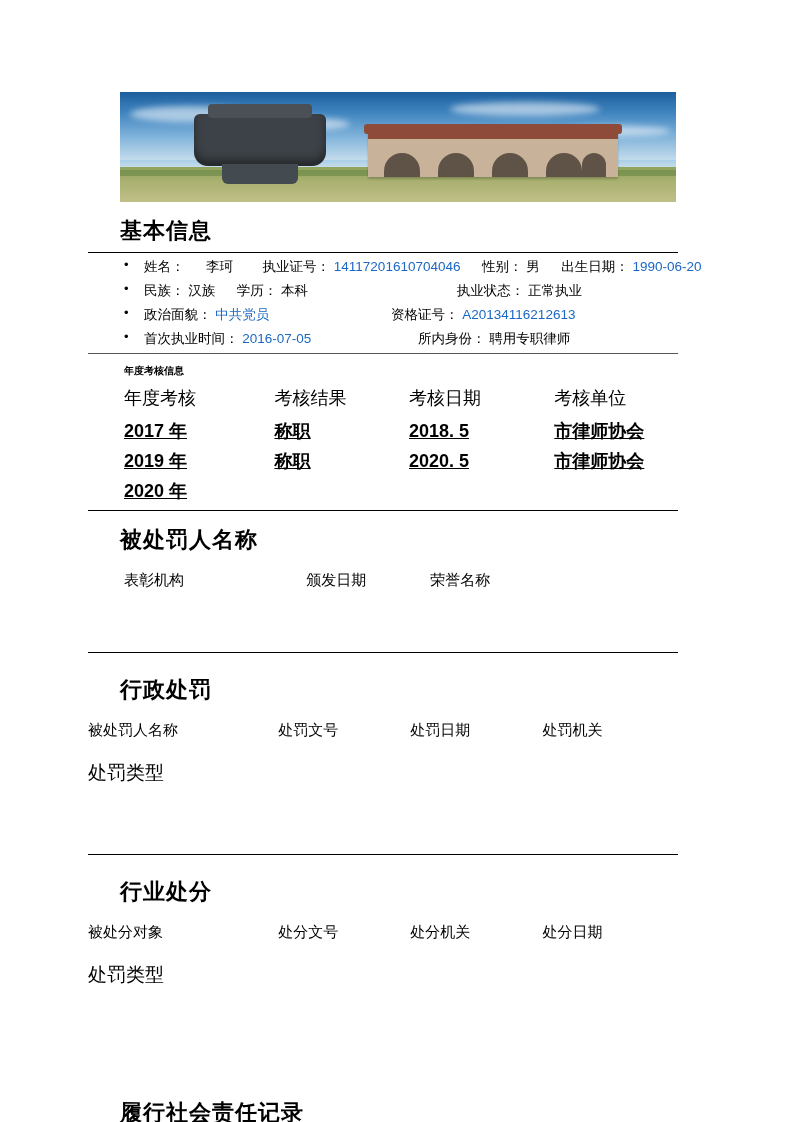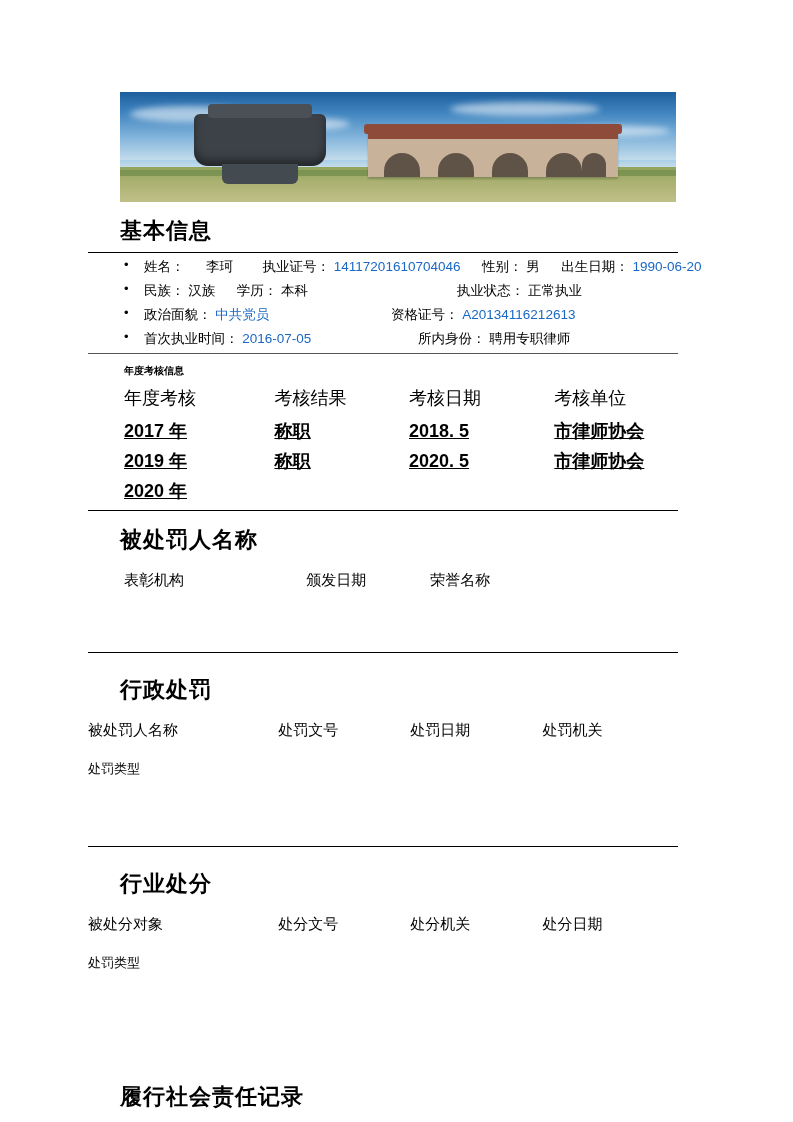--- a/index.html
+++ b/index.html
@@ -181,21 +181,21 @@
   }
   .hdr-row span { display: inline-block; }
   .honor-hdr { margin-left: 36px; }
   .honor-hdr .h1 { width: 178px; }
   .honor-hdr .h2 { width: 120px; }
 
   .pen-hdr { margin-left: 0; padding-left: 0; }
   .pen-hdr .p1 { width: 186px; }
   .pen-hdr .p2 { width: 128px; }
   .pen-hdr .p3 { width: 128px; }
-  .pen-row2 { margin-top: 20px; font-size: 13px; }
+  .pen-row2 { margin-top: 20px; font-size: 19px; }
 
   .gap-sm { height: 58px; }
   .gap-md { height: 64px; }
   .gap-lg { height: 96px; }
 
   h2.section.nomargin-top { margin-top: 22px; }
 </style>
 </head>
 <body>
 

